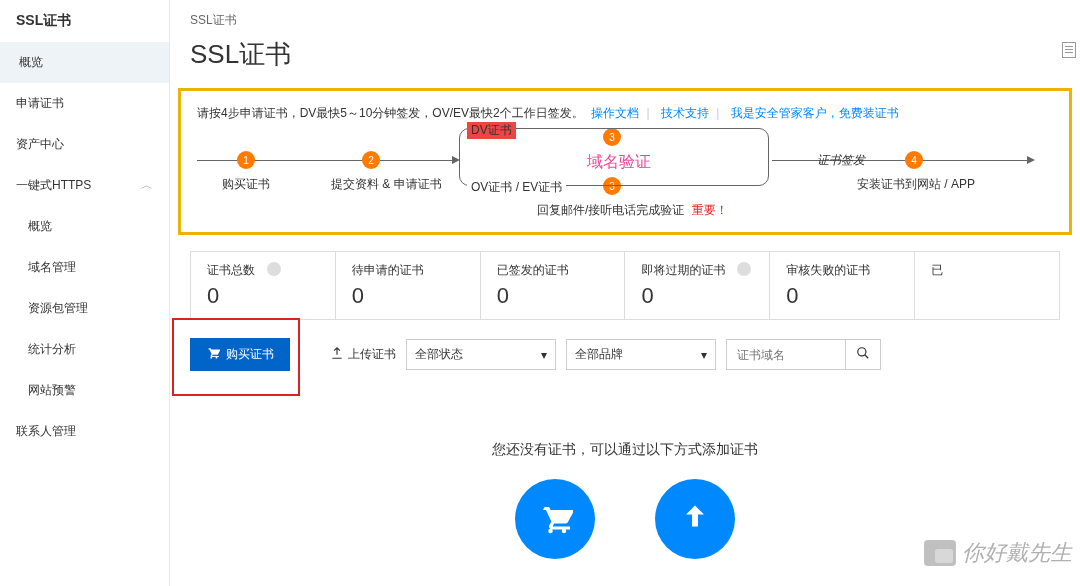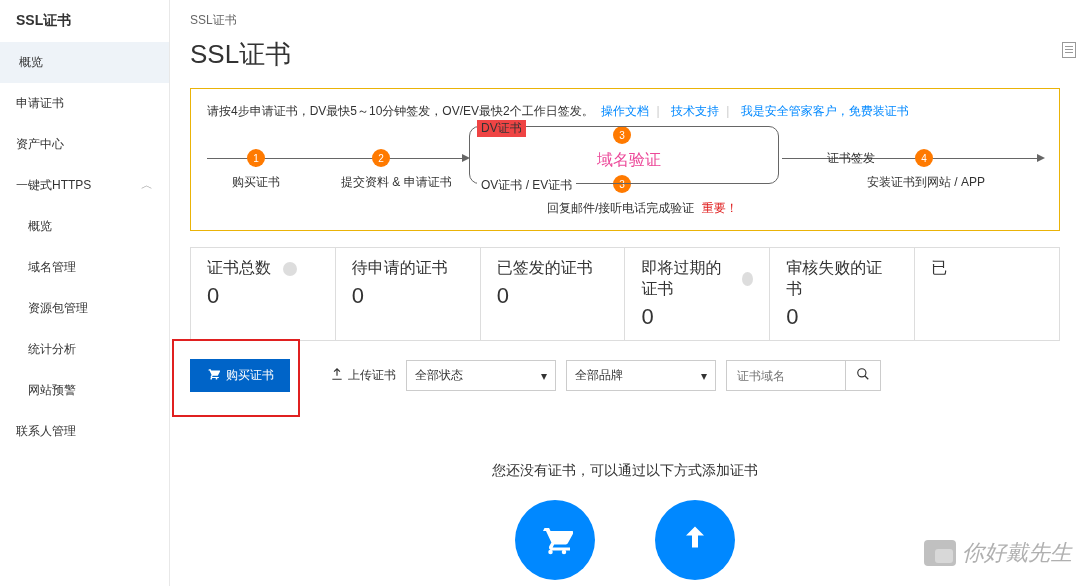--- a/index.html
+++ b/index.html
@@ -10,51 +10,51 @@
     .sidebar-item.active { background: #eef3f8; color: #333; border-left: 3px solid transparent; }
     .sidebar-item.has-sub { display: flex; justify-content: space-between; align-items: center; }
     .sidebar-sub { padding: 12px 16px 12px 28px; color: #333; font-size: 12px; cursor: pointer; }
     .chevron { color: #999; }
     .content { position: absolute; left: 170px; top: 0; right: 0; height: 586px; overflow: hidden; }
     .promo { background: #e7f7ec; padding: 6px 16px; font-size: 12px; }
     .promo-text { color: #00b0ff; }
     .promo-link { color: #00b0ff; cursor: pointer; }
     .breadcrumb { padding: 12px 20px 0; color: #666; font-size: 12px; }
     .page-title { padding: 8px 20px 16px; font-size: 26px; font-weight: normal; color: #333; }
-    .instruction-box { margin: 0 20px; border: 1px solid #eab308; padding: 14px 16px; }
+    .instruction-box { margin: 0 8px; border: 3px solid #eab308; padding: 14px 16px; }
     .instruction-text { font-size: 12px; color: #333; }
     .instruction-link { color: #0088ff; margin-left: 4px; cursor: pointer; }
     .instruction-sep { color: #ccc; margin: 0 4px; }
     .flow { position: relative; height: 80px; margin-top: 16px; }
     .flow-line { position: absolute; top: 22px; height: 1px; background: #666; }
     .flow-line.l1 { left: 0px; width: 255px; }
     .flow-line.r1 { left: 575px; width: 255px; }
     .flow-arrow { position: absolute; top: 18px; width: 0; height: 0; border-top: 4px solid transparent; border-bottom: 4px solid transparent; border-left: 8px solid #666; }
     .flow-arrow.a1 { left: 255px; }
     .flow-arrow.a2 { left: 830px; }
     .circle { position: absolute; width: 18px; height: 18px; border-radius: 50%; color: #fff; font-size: 10px; display: flex; align-items: center; justify-content: center; top: 13px; }
     .circle.c1 { background: #ff7a00; left: 40px; }
     .circle.c2 { background: #ff7a00; left: 165px; }
     .circle.c3 { background: #ff7a00; left: 406px; top: -10px; }
     .circle.c3b { background: #ff7a00; left: 406px; top: 39px; }
     .circle.c4 { background: #ff7a00; left: 708px; }
     .flow-label { position: absolute; font-size: 12px; color: #333; top: 38px; }
     .flow-label.fl1 { left: 25px; }
     .flow-label.fl2 { left: 134px; }
     .flow-label.fl4 { left: 660px; }
-    .flow-toplabel { position: absolute; top: 14px; left: 620px; font-size: 12px; color: #333; }
+    .flow-toplabel { position: absolute; top: 14px; left: 620px; font-size: 12px; color: #333; font-style: italic; }
     .mid-box { position: absolute; left: 262px; top: -10px; width: 310px; height: 58px; border: 1px solid #666; border-radius: 10px; }
     .mid-top-label { position: absolute; left: 270px; top: -16px; font-size: 12px; color: #333; background: #ef4444; padding: 0 4px; }
     .mid-bottom-label { position: absolute; left: 270px; top: 41px; font-size: 12px; color: #333; background: #fff; padding: 0 4px; }
     .mid-center-label { position: absolute; left: 390px; top: 14px; font-size: 16px; color: #ec4899; }
     .flow-bottom-text { position: absolute; left: 340px; top: 64px; font-size: 12px; color: #333; }
     .flow-bottom-important { color: #e02020; margin-left: 4px; }
     .stats-row { display: flex; margin: 16px 20px 0; border: 1px solid #ddd; border-right: none; }
     .stat-card { flex: 1; border-right: 1px solid #ddd; padding: 10px 16px; min-width: 140px; }
-    .stat-label { font-size: 16px; color: #333; display: flex; align-items: center; gap: 12px; }
+    .stat-label { font-size: 12px; color: #333; display: flex; gap: 12px; }
     .stat-value { font-size: 22px; color: #333; margin-top: 4px; }
     .help-icon { display: inline-block; width: 14px; height: 14px; border-radius: 50%; background: #ddd; }
     .toolbar { display: flex; align-items: center; gap: 10px; margin: 18px 20px 0; position: relative; }
     .buy-btn { background: #0064c8; color: #fff; border: none; padding: 8px 16px; display: flex; align-items: center; gap: 6px; cursor: pointer; font-size: 12px; }
     .red-highlight { position: absolute; left: -18px; top: -20px; width: 128px; height: 78px; border: 2px solid #e02020; pointer-events: none; }
     .upload-link { display: flex; align-items: center; gap: 4px; color: #333; cursor: pointer; font-size: 12px; margin-left: 30px;}
     .select { border: 1px solid #ccc; padding: 6px 8px; width: 150px; display: flex; justify-content: space-between; align-items: center; background: #fff; cursor: pointer; font-size: 12px; }
     .search-wrap { display: flex; }
     .search-input { border: 1px solid #ccc; padding: 6px 10px; width: 120px; font-size: 12px; outline: none; }
     .search-btn { border: 1px solid #ccc; border-left: none; background: #fff; padding: 6px 10px; cursor: pointer; }

